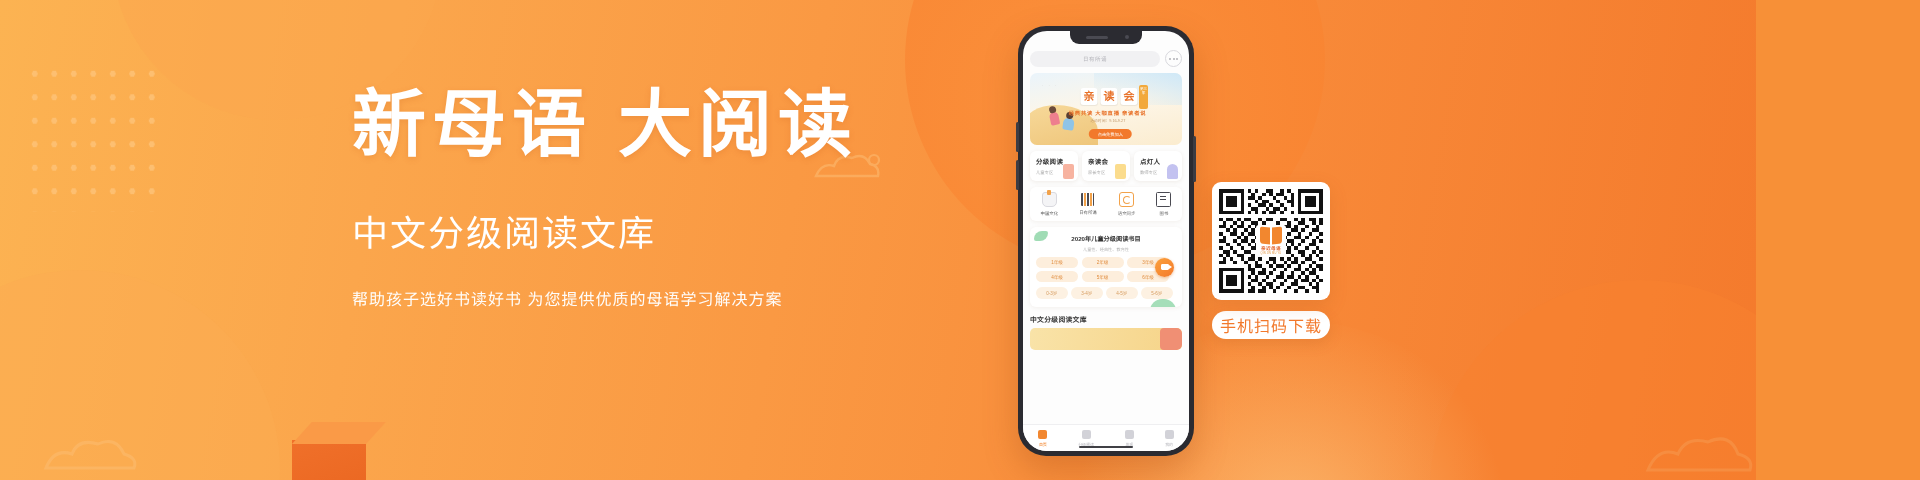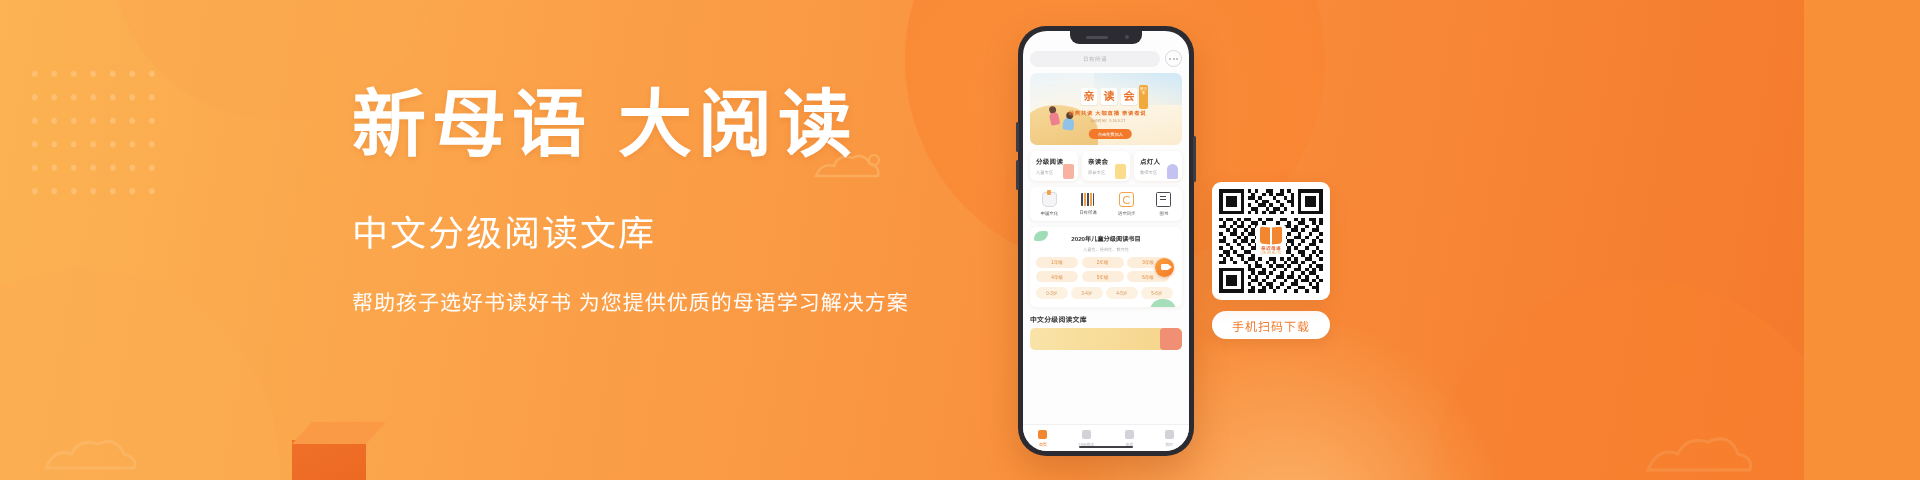--- a/index.html
+++ b/index.html
@@ -4,21 +4,20 @@
 <style>
   html,body{margin:0;padding:0;}
   body{
     width:1920px;height:480px;overflow:hidden;
     font-family:"Liberation Sans","DejaVu Sans",sans-serif;
     background:#f79037;
   }
   .banner{
     position:relative;width:1756px;height:480px;overflow:hidden;
     background:linear-gradient(100deg,#fcb352 0%,#fba64c 22%,#fa9943 45%,#f88a39 70%,#f47a2c 100%);
-    padding-left:48px;
   }
   
   .deco{position:absolute;pointer-events:none;}
   .circle-tr{
     top:-150px;left:905px;width:420px;height:420px;border-radius:50%;
     background:radial-gradient(circle at 40% 60%,#fb8f3a 0%,#f8812f 100%);
     opacity:.85;
   }
   .circle-tl{
     top:-210px;left:112px;width:330px;height:330px;border-radius:50%;
@@ -67,21 +66,21 @@
     font-size:74px;line-height:1;font-weight:700;color:#ffffff;
     letter-spacing:6px;white-space:nowrap;
     text-shadow:0 2px 6px rgba(190,80,15,.18);
   }
   .headline .gap{display:inline-block;width:26px;}
   .subline{
     margin-top:42px;font-size:36px;color:#ffffff;letter-spacing:2px;
     font-weight:400;white-space:nowrap;
   }
   .descline{
-    margin-top:30px;font-size:21px;color:#ffffff;letter-spacing:1px;
+    margin-top:30px;font-size:16px;color:#ffffff;letter-spacing:1px;
     font-weight:400;white-space:nowrap;opacity:.98;
   }
   
   .phone{
     position:absolute;left:1018px;top:26px;width:176px;height:430px;
     border-radius:28px;background:#2b2b31;
     box-shadow:0 14px 34px rgba(150,60,10,.28);
     padding:5px;box-sizing:border-box;
   }
   .phone-side{
@@ -264,21 +263,21 @@
     position:absolute;top:0;width:10px;height:17px;background:#f2872f;display:block;
   }
   .qrlogo .bk s.l{left:0;border-radius:2px 0 0 3px;transform:skewY(5deg);}
   .qrlogo .bk s.r{right:0;border-radius:0 2px 3px 0;transform:skewY(-5deg);}
   .qrlogo .nm{font-size:4.6px;color:#e2632a;font-weight:700;letter-spacing:.4px;}
   .qrlogo .py{font-size:2.6px;color:#e2923a;letter-spacing:.2px;}
   .dlbtn{
     margin-top:11px;width:118px;height:28px;border-radius:14px;background:#fff;
     box-shadow:0 5px 14px rgba(170,80,20,.18);
     display:flex;align-items:center;justify-content:center;
-    font-size:12px;color:#f2792c;letter-spacing:1px;font-weight:400;
+    font-size:16px;color:#f2792c;letter-spacing:1px;font-weight:400;
     box-sizing:border-box;
   }
 </style>
 </head>
 <body>
 
 <div class="banner">
 
   <div class="deco circle-tl"></div>
   <div class="deco circle-tr"></div>

